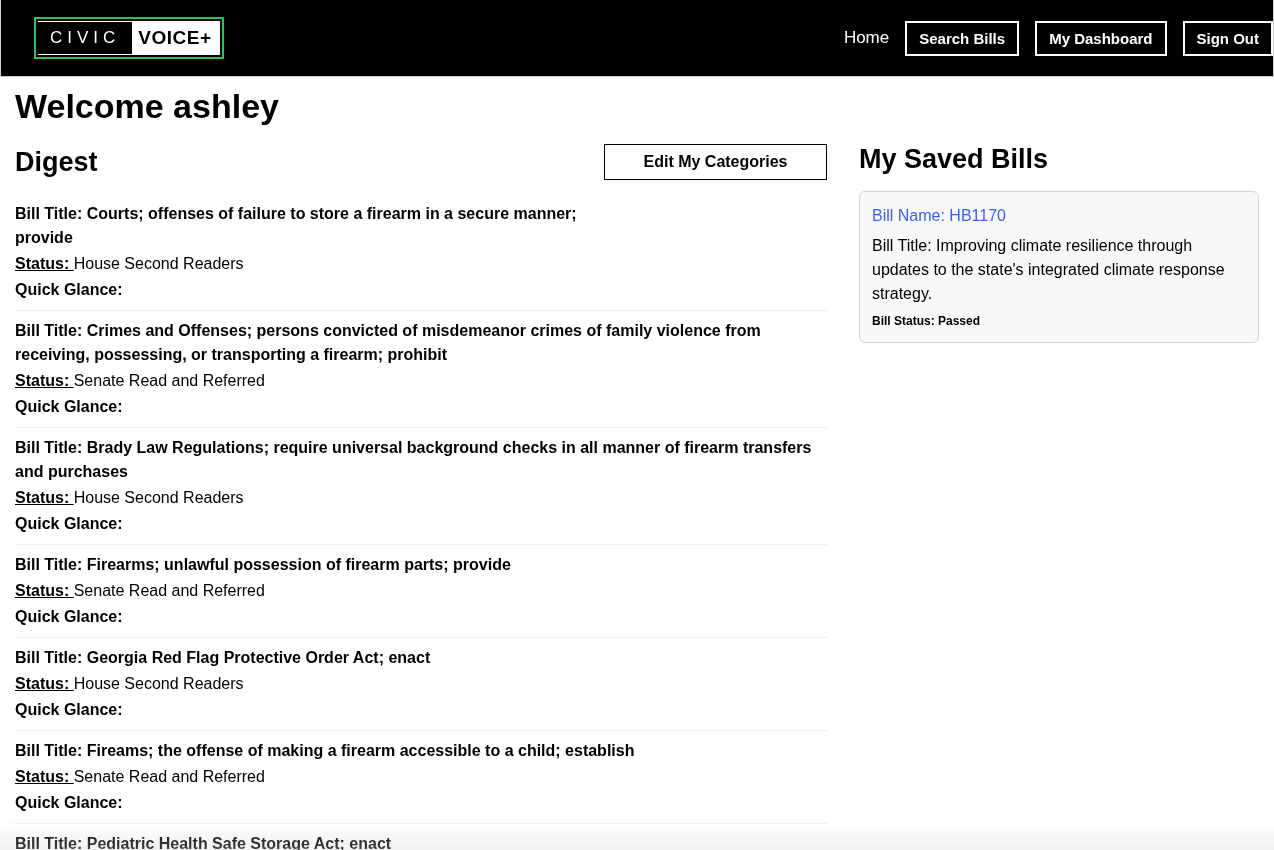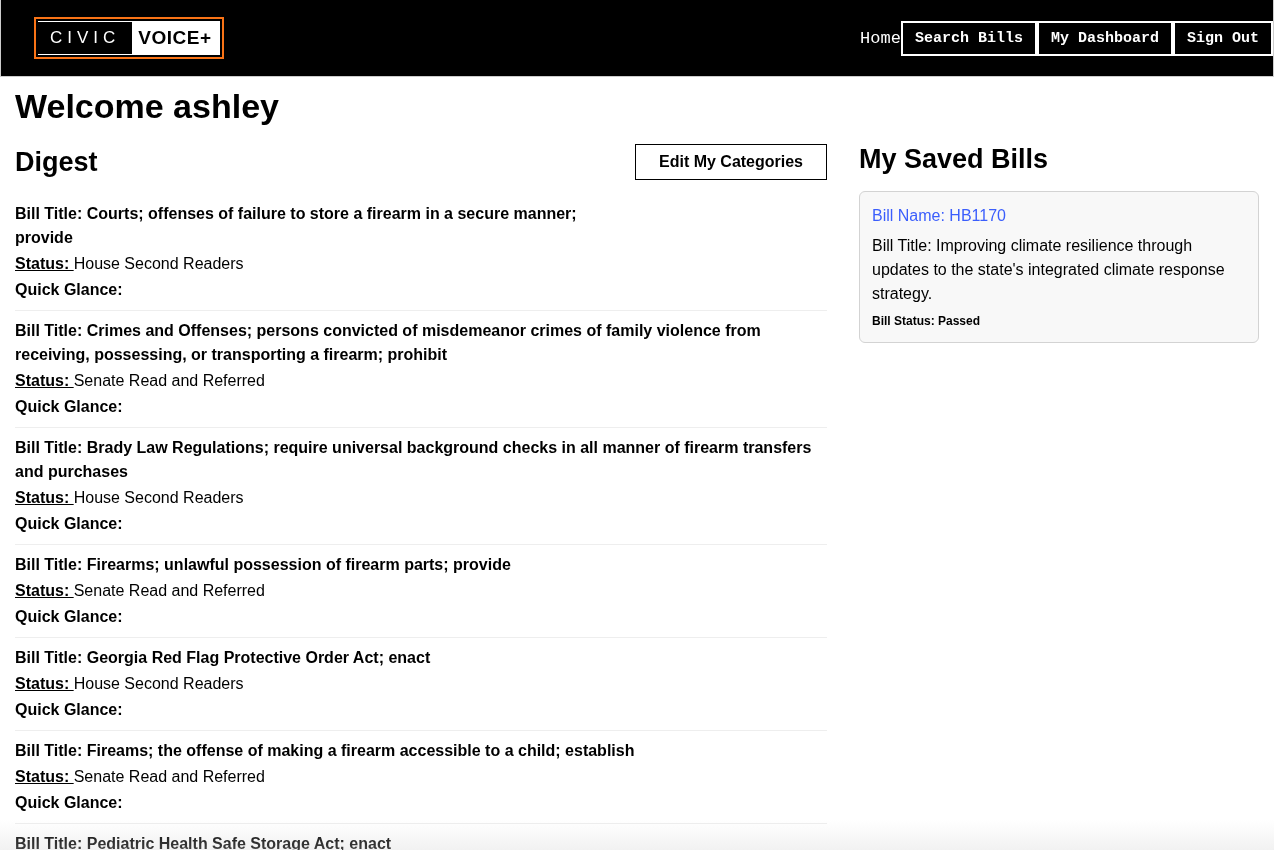--- a/index.html
+++ b/index.html
@@ -19,21 +19,21 @@
       background: #000;
       height: 77px;
       display: flex;
       align-items: center;
       justify-content: space-between;
       padding: 0 0 0 33px;
       border: 1px solid #ccc;
       border-top: none;
     }
     .logo-wrap {
-      border: 2px solid #f97316;
+      border: 2px solid #22c55e;
       padding: 2px;
       display: inline-block;
     }
     .logo-inner {
       display: flex;
       align-items: center;
       background: #fff;
     }
     .logo-civic {
       background: #000;
@@ -47,21 +47,21 @@
       background: #fff;
       color: #000;
       padding: 6px 8px 6px 6px;
       font-size: 19px;
       font-weight: 800;
       letter-spacing: 0.5px;
     }
     .nav {
       display: flex;
       align-items: center;
-      font-family: Liberation Mono, monospace;
+      gap: 16px;
     }
     .nav-link {
       color: #fff;
       font-size: 17px;
       text-decoration: none;
       cursor: pointer;
     }
     .nav-btn {
       color: #fff;
       font-size: 15px;
@@ -97,21 +97,21 @@
       justify-content: space-between;
       margin-bottom: 14px;
     }
     .digest-title {
       font-size: 27px;
       font-weight: 800;
     }
     .edit-cats {
       border: 1px solid #000;
       padding: 8px 0;
-      width: 192px;
+      width: 223px;
       text-align: center;
       font-size: 16px;
       font-weight: 700;
       cursor: pointer;
       background: #fff;
     }
     .digest-item {
       border-bottom: 1px solid #eee;
       padding: 8px 0 8px 0;
       line-height: 1.5;

